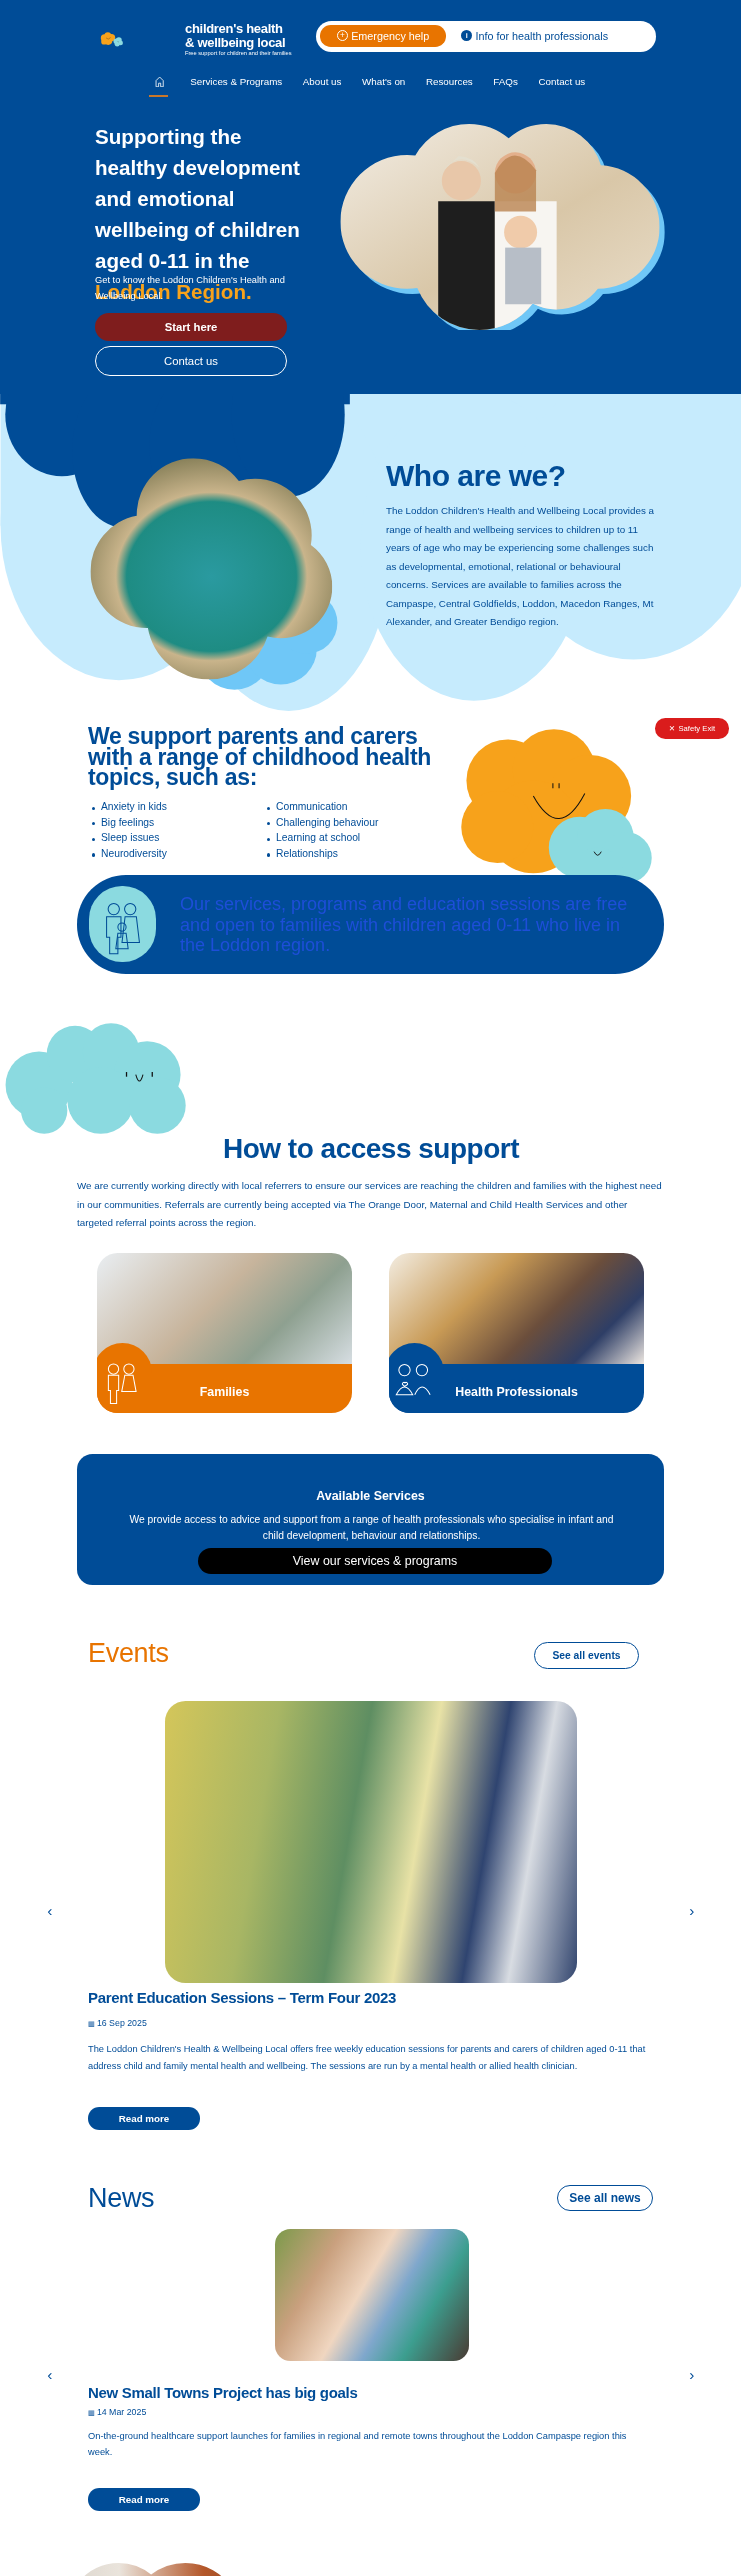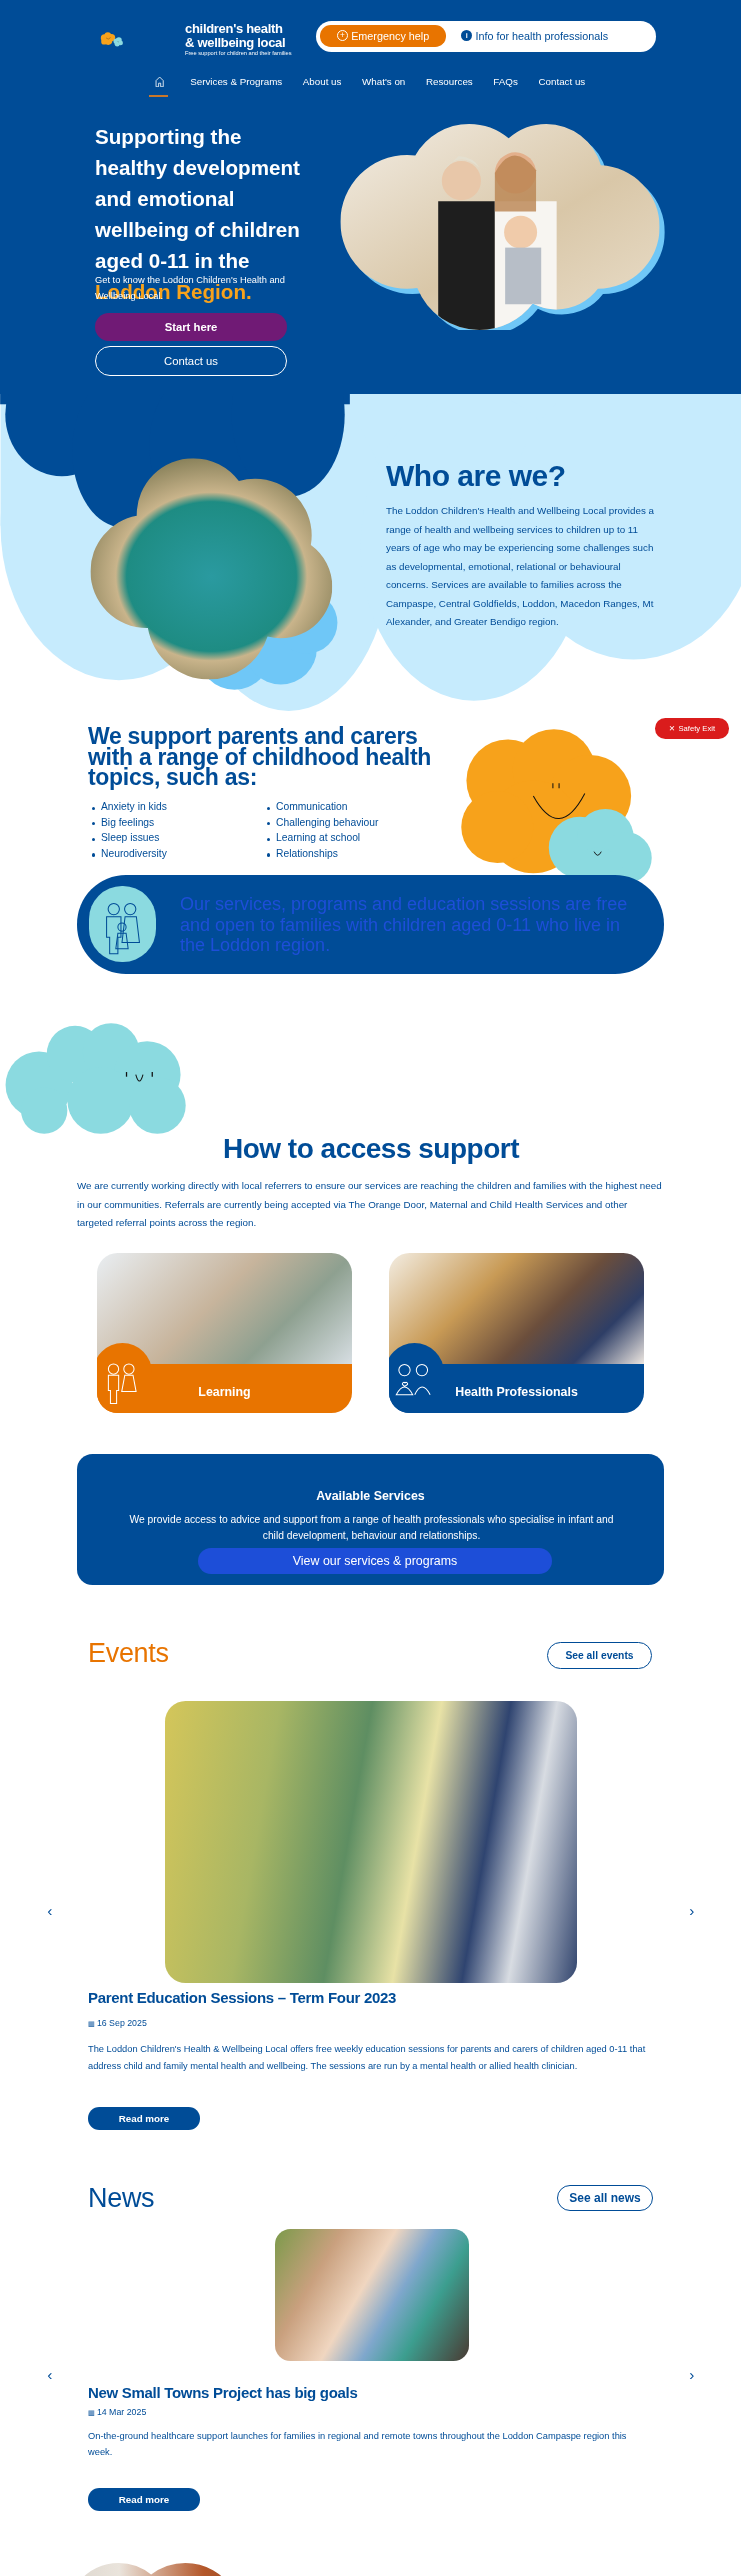--- a/index.html
+++ b/index.html
@@ -16,21 +16,21 @@
   #utility{left:316px;top:20.6px;width:340px;height:31px;background:#fff;border-radius:15.5px}
   #emergency{left:320px;top:25px;width:126px;height:21.6px;background:#E87400;color:#fff;font-size:10.8px;border-radius:10.8px;font-weight:400}
   #info-prof{left:461px;top:25px;height:21.6px;display:flex;align-items:center;gap:3.1px;font-size:10.8px;color:#004C97}
   .info-dot{width:11.3px;height:11.3px;border-radius:50%;background:#004C97;color:#fff;font-size:7.2px;font-weight:700;display:flex;align-items:center;justify-content:center}
   #nav{left:149px;top:66px;height:31px;display:flex;gap:20.6px;align-items:center;color:#fff;font-size:9.8px}
   #nav .home{width:20.6px;display:flex;justify-content:center;position:relative;height:20.6px;align-items:center}
   #nav .home::after{content:"";position:absolute;bottom:-5.2px;left:0;width:18.5px;height:2.1px;background:#C9772A}
   #hero-title{left:95px;top:121px;width:216px;color:#fff;font-size:20.6px;font-weight:700;line-height:31px}
   #hero-title .accent{color:#F7A21B}
   #hero-sub{left:95px;top:273px;width:196px;color:#fff;font-size:9.3px;line-height:15.5px}
-  #start-btn{left:95px;top:313px;width:192px;height:28px;background:#701a75;color:#fff;font-size:11.3px;border-radius:14.4px}
+  #start-btn{left:95px;top:313px;width:192px;height:28px;background:#7f1d1d;color:#fff;font-size:11.3px;border-radius:14.4px}
   #contact-btn{left:95px;top:346px;width:192px;height:30px;border:1.5px solid #fff;color:#fff;font-size:11.3px;border-radius:15px;font-weight:400}
   #hero-photo{left:330px;top:124px;width:340px;height:206px}
 
   
   #dark-overhang{left:0;top:394px;width:350px;height:144px}
 
   
   #who-cloud{left:0;top:392px;width:742px;height:319px}
   #lake{left:85px;top:453px;width:281px;height:247px}
   #who-title{left:386px;top:459px;font-size:30px;font-weight:700;letter-spacing:-0.5px}
@@ -60,26 +60,26 @@
   #card-health{left:389px;top:1253px}
   .card .photo{position:absolute;left:0;top:0;width:100%;height:113px}
   .card .strip{position:absolute;left:0;bottom:0;width:100%;height:49px}
   .card .label{position:absolute;left:0;bottom:14.4px;width:100%;text-align:center;color:#fff;font-size:12.4px;font-weight:700}
   .card .icon-bubble{position:absolute;left:-4.1px;bottom:0;width:59px;height:70px;border-radius:31px 31px 0 26px}
 
   
   #avail{left:77px;top:1454px;width:587px;height:131px;background:#004C97;border-radius:15.5px}
   #avail-title{left:77px;top:1489px;width:587px;text-align:center;color:#fff;font-weight:700;font-size:12.4px}
   #avail-body{left:124px;top:1512px;width:495px;text-align:center;color:#fff;font-size:10.3px;line-height:15.5px}
-  #avail-btn{left:198px;top:1548px;width:354px;height:26px;background:#1d4ed8;color:#fff;font-size:12.4px;border-radius:13px;font-weight:400}
+  #avail-btn{left:198px;top:1548px;width:354px;height:26px;background:#000000;color:#fff;font-size:12.4px;border-radius:13px;font-weight:400}
 
   
   .sec-title{font-size:27px;font-weight:400;letter-spacing:-0.3px}
   #events-title{left:88px;top:1638px;color:#E87400}
-  #events-btn{left:547px;top:1642px;width:105px;height:27px;border:1.5px solid #004C97;border-radius:13.4px;font-size:10.3px}
+  #events-btn{left:534px;top:1642px;width:105px;height:27px;border:1.5px solid #004C97;border-radius:13.4px;font-size:10.3px}
   #event-photo{left:165px;top:1701px;width:412px;height:282px;border-radius:20.6px;overflow:hidden}
   .arrow{font-size:15.5px;color:#004C97;width:15.5px;text-align:center}
   #ev-prev{left:42px;top:1902px}
   #ev-next{left:684px;top:1902px}
   #event-title{left:88px;top:1989px;font-size:15px;font-weight:700;letter-spacing:-0.3px}
   #event-date{left:88px;top:2018px;font-size:8.8px;display:flex;gap:2.1px;align-items:center}
   #event-body{left:88px;top:2041px;width:567px;font-size:9.3px;line-height:17px}
   #event-btn{left:88px;top:2107px;width:112px;height:23px;background:#004C97;color:#fff;font-size:9.8px}
 
   #news-title{left:88px;top:2183px}
@@ -304,21 +304,21 @@
   <div class="icon-bubble" style="background:#E87400">
     <svg viewBox="0 0 115 135" width="59" height="70">
         <g stroke="#fff" stroke-width="2" fill="none">
           <circle cx="40" cy="50" r="10"></circle>
           <path d="M30 62h20v30h-4v25h-12v-25h-4z"></path>
           <circle cx="70" cy="50" r="10"></circle>
           <path d="M62 62h16l6 32h-28z"></path>
         </g>
       </svg>
   </div>
-  <div class="label">Learning</div>
+  <div class="label">Families</div>
 </div>
 
 <div class="abs card" id="card-health">
   <div class="photo" style="background:linear-gradient(135deg,#F3EDE2 0%,#C89A55 35%,#6B4E3C 60%,#2E3E66 80%,#F2EBE4 100%)"></div>
   <div class="strip" style="background:#004C97"></div>
   <div class="icon-bubble" style="background:#004C97">
     <svg viewBox="0 0 115 135" width="59" height="70">
         <g stroke="#fff" stroke-width="2" fill="none">
           <circle cx="38" cy="52" r="11"></circle>
           <circle cx="72" cy="52" r="11"></circle>

